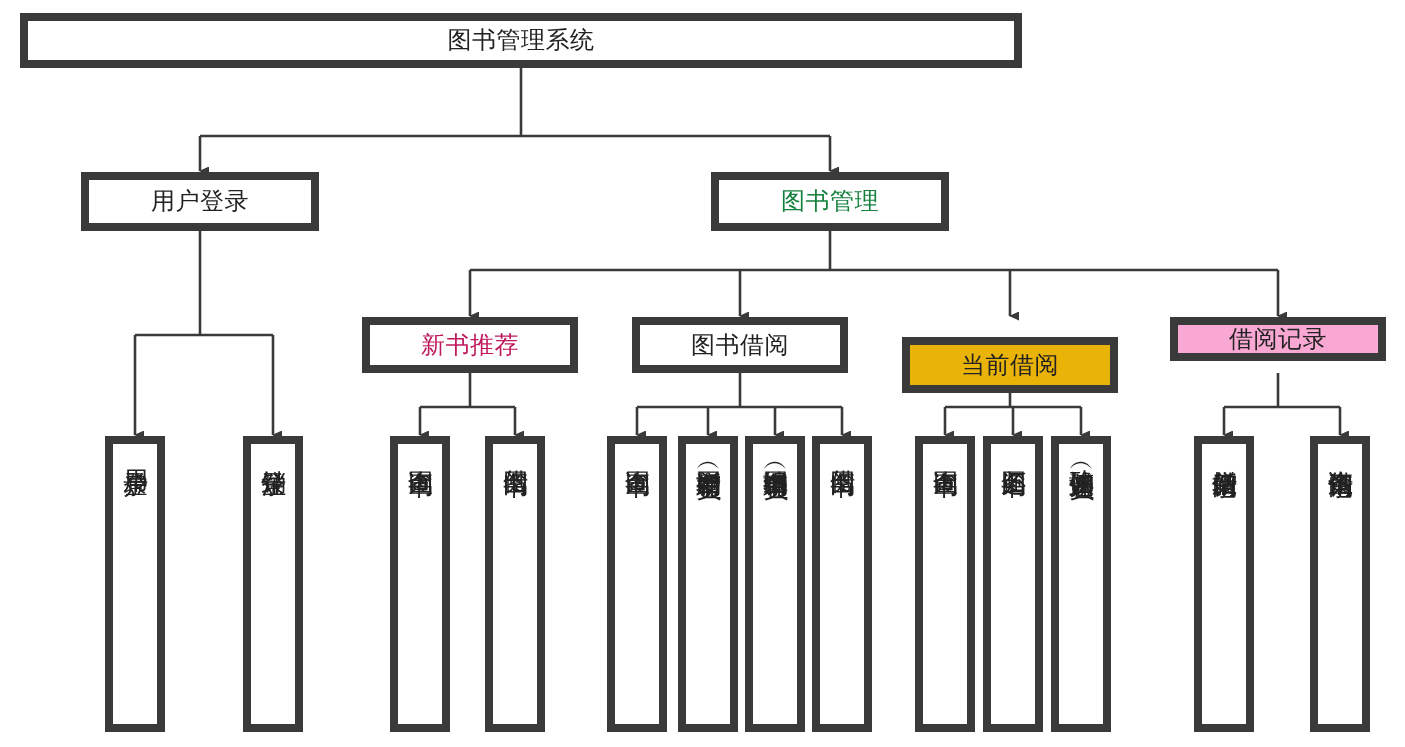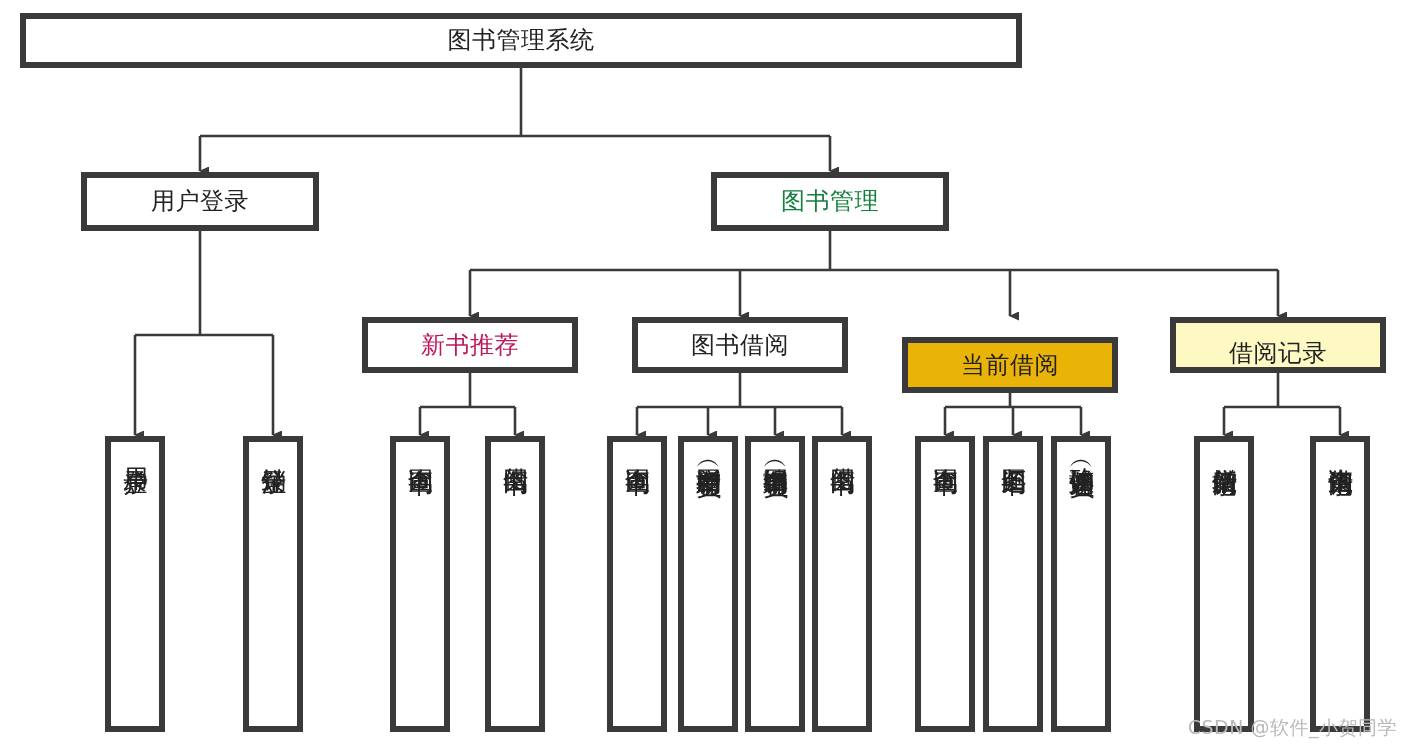--- a/index.html
+++ b/index.html
@@ -21,21 +21,21 @@
     position: absolute;
     left: 0;
     top: 0;
     width: 1405px;
     height: 747px;
     pointer-events: none;
   }
   .node {
     position: absolute;
     box-sizing: border-box;
-    border: 6px solid #a3a3a3;
+    border: 8px solid #a3a3a3;
     background: #ffffff;
     display: flex;
     align-items: center;
     justify-content: center;
     color: #222222;
   }
   .node .lbl {
     display: block;
     text-align: center;
     line-height: 1.18;
@@ -127,21 +127,21 @@
       </div>
       <div class="node horizontal" style="left: 362px; top: 317px; width: 216px; height: 56px; border-color: rgb(58, 58, 58); background: rgb(255, 255, 255); color: #be185d;">
         <span class="lbl">新书推荐</span>
       </div>
       <div class="node horizontal" style="left: 632px; top: 317px; width: 216px; height: 56px; border-color: rgb(58, 58, 58); background: rgb(255, 255, 255); color: rgb(34, 34, 34);">
         <span class="lbl">图书借阅</span>
       </div>
       <div class="node horizontal" style="left: 902px; top: 317px; width: 216px; height: 56px; border-color: rgb(58, 58, 58); background: #eab308; color: rgb(34, 34, 34); margin-top: 20px;">
         <span class="lbl">当前借阅</span>
       </div>
-      <div class="node horizontal" style="left: 1170px; top: 317px; width: 216px; height: 56px; border-color: rgb(58, 58, 58); background: #fef9c3; color: rgb(34, 34, 34); align-items: flex-end;">
+      <div class="node horizontal" style="left: 1170px; top: 317px; width: 216px; height: 44px; border-color: rgb(58, 58, 58); background: #f9a8d4; color: rgb(34, 34, 34);">
         <span class="lbl">借阅记录</span>
       </div>
       <div class="node vertical" style="left: 105px; top: 436px; width: 60px; height: 296px; border-color: rgb(58, 58, 58); background: rgb(255, 255, 255); color: rgb(34, 34, 34);">
         <span class="lbl">用户登录</span>
       </div>
       <div class="node vertical" style="left: 243px; top: 436px; width: 60px; height: 296px; border-color: rgb(58, 58, 58); background: rgb(255, 255, 255); color: rgb(34, 34, 34);">
         <span class="lbl">注销登录</span>
       </div>
       <div class="node vertical" style="left: 390px; top: 436px; width: 60px; height: 296px; border-color: rgb(58, 58, 58); background: rgb(255, 255, 255); color: rgb(34, 34, 34);">
         <span class="lbl">查询图书</span>
@@ -171,14 +171,13 @@
         <span class="lbl">确认归还（管理员）</span>
       </div>
       <div class="node vertical" style="left: 1194px; top: 436px; width: 60px; height: 296px; border-color: rgb(58, 58, 58); background: rgb(255, 255, 255); color: rgb(34, 34, 34);">
         <span class="lbl">新增借阅记录</span>
       </div>
       <div class="node vertical" style="left: 1310px; top: 436px; width: 60px; height: 296px; border-color: rgb(58, 58, 58); background: rgb(255, 255, 255); color: rgb(34, 34, 34);">
         <span class="lbl">查询借阅记录</span>
       </div>
     </div>
 
-  <div id="watermark">CSDN @软件_小贺同学</div>
 </div>
 
 </body></html>

